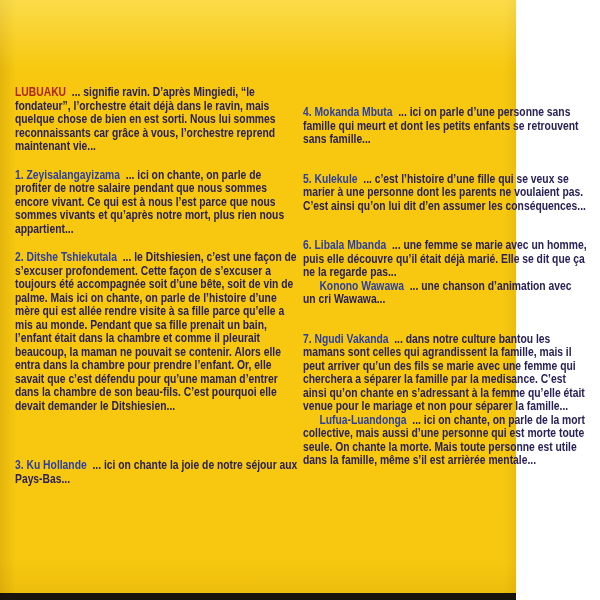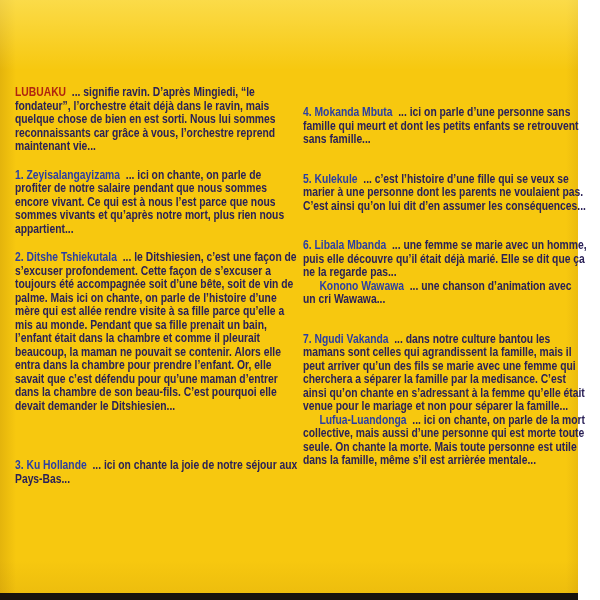--- a/index.html
+++ b/index.html
@@ -1,21 +1,21 @@
 <!DOCTYPE html>
 <html><head>
 <meta charset="utf-8">
 <style>
   html,body{margin:0;padding:0;}
   body{
     width:600px;height:600px;overflow:hidden;
     font-family:"Liberation Sans",sans-serif;
   }
   .page{
-    position:relative;width:578px;height:600px;
+    position:relative;width:516px;height:600px;
     background:
       linear-gradient(180deg, rgba(255,238,130,.50) 0px, rgba(255,238,130,0) 70px),
       linear-gradient(90deg, rgba(150,100,0,.20) 0px, rgba(150,100,0,0) 16px),
       linear-gradient(270deg, rgba(150,100,0,.12) 0px, rgba(150,100,0,0) 12px),
       linear-gradient(0deg, rgba(170,115,0,.15) 0px, rgba(170,115,0,0) 40px),
       #f7c80f;
   }
   .bottom-edge{
     position:absolute;left:0;right:0;bottom:0;height:7px;
     background:#17130d;

